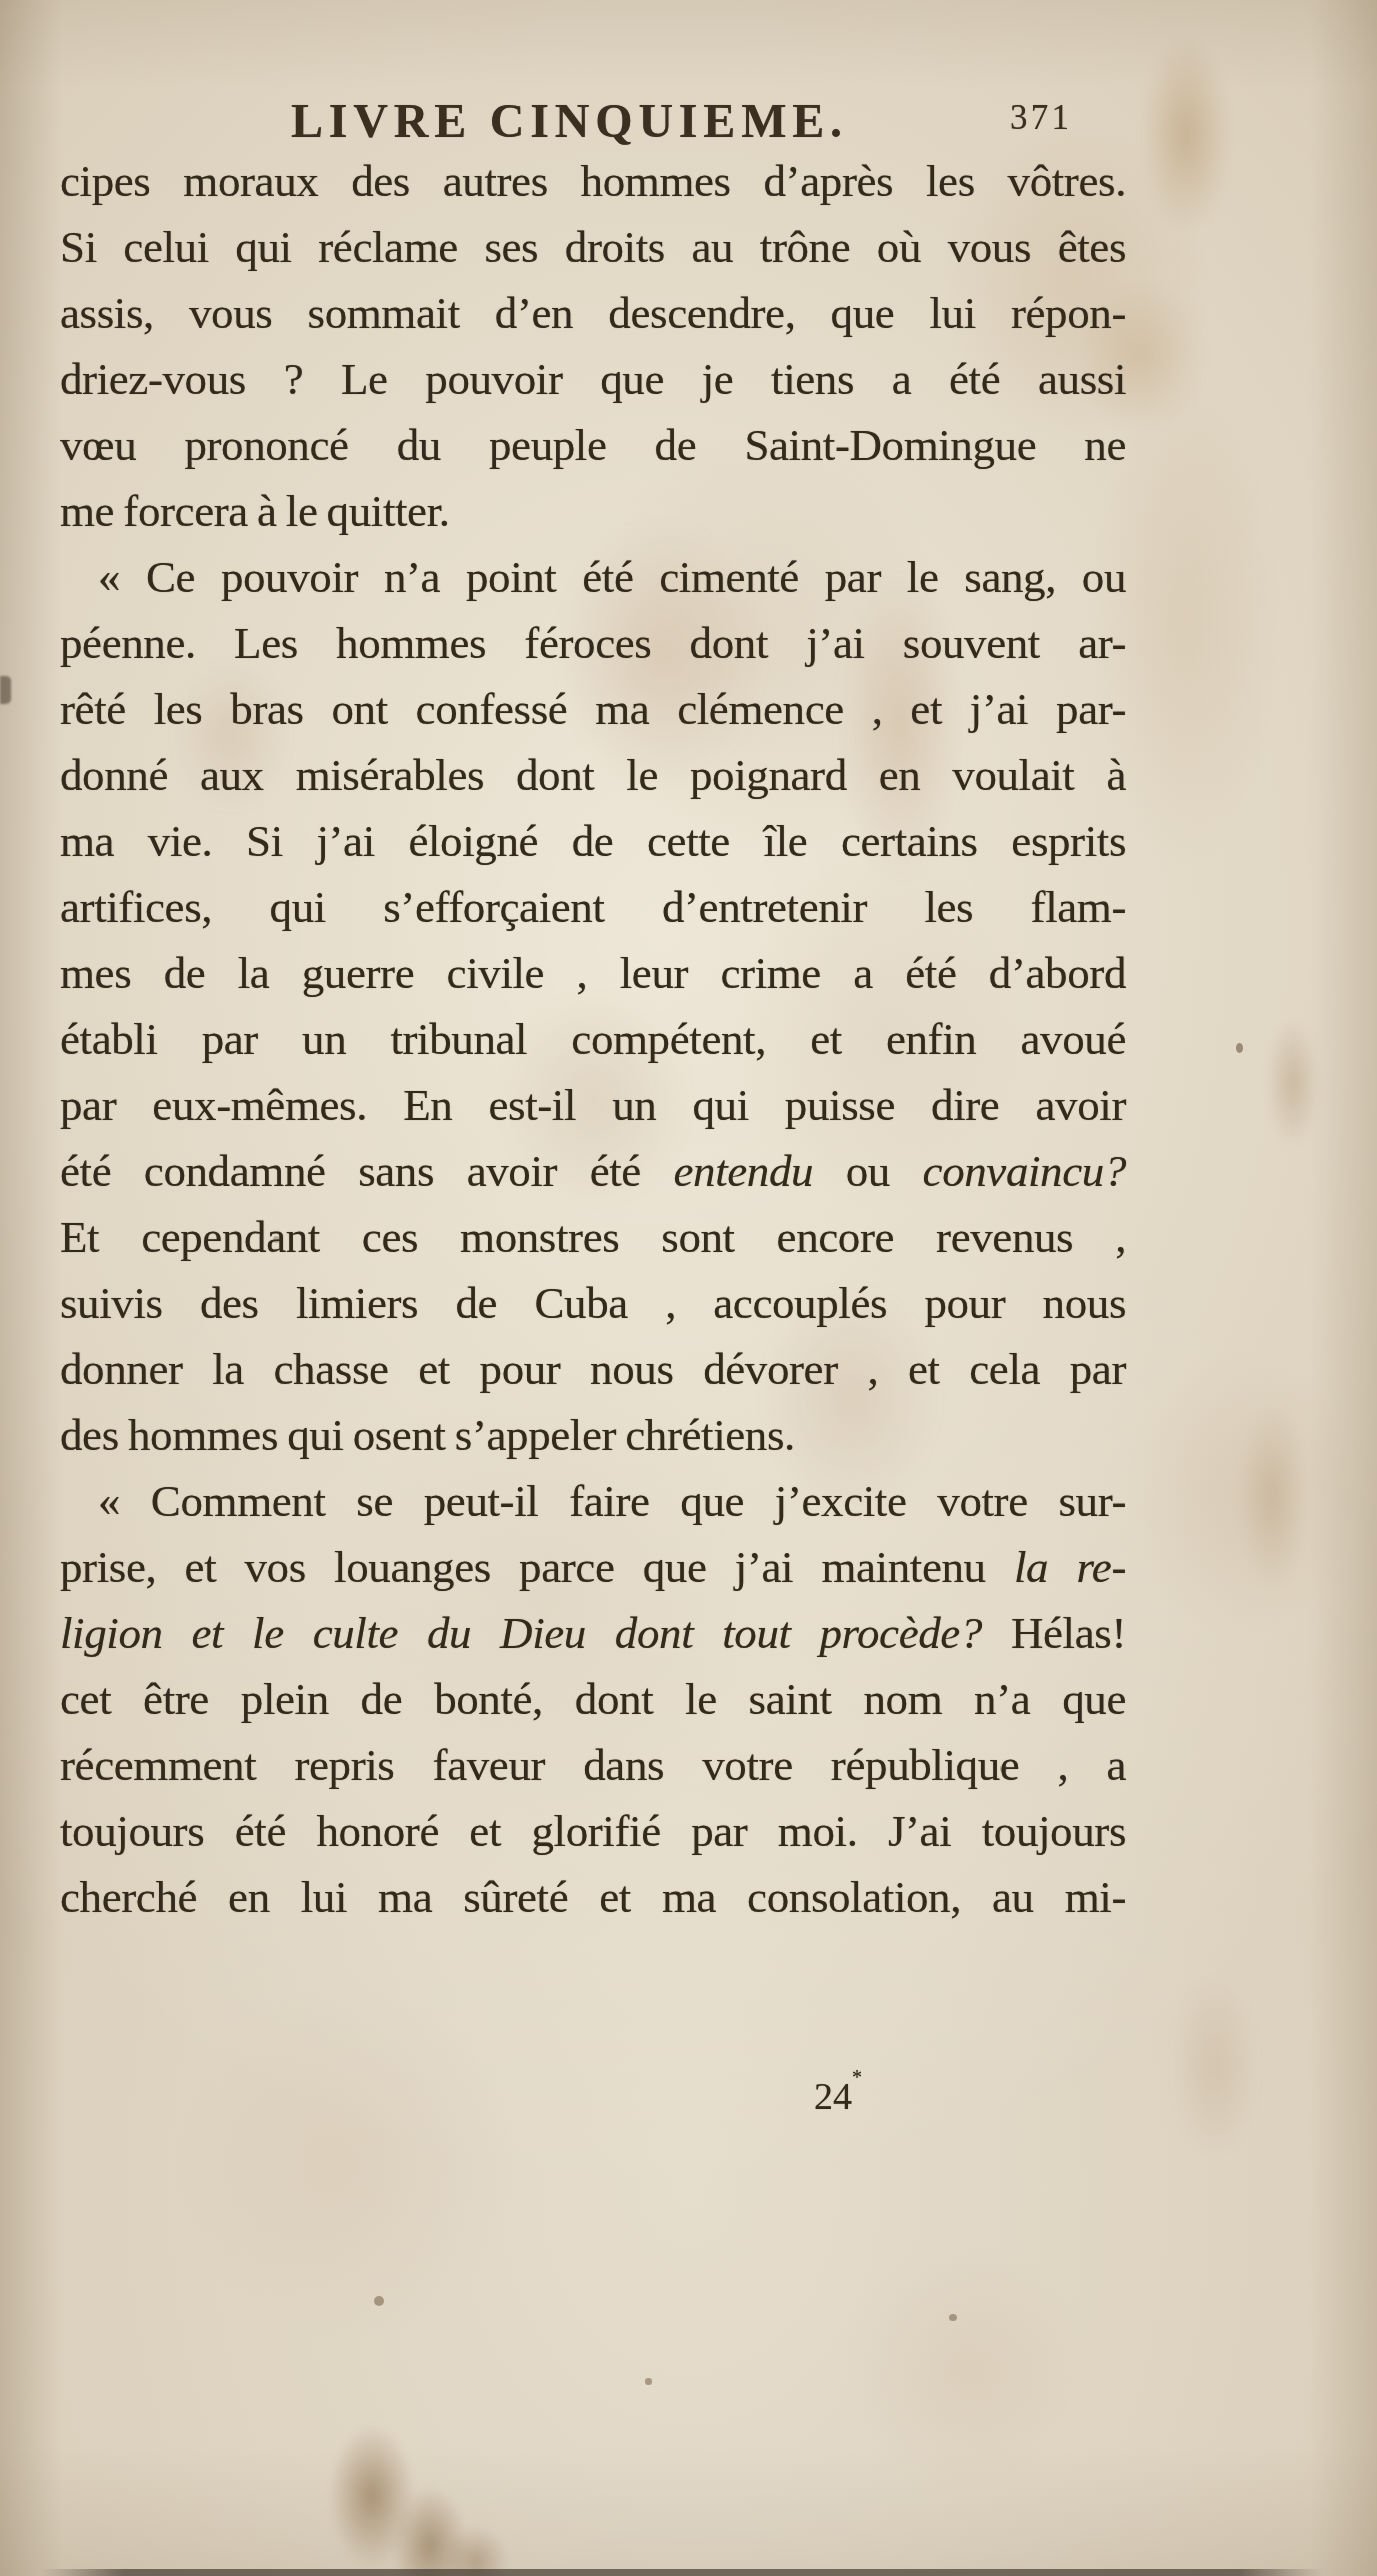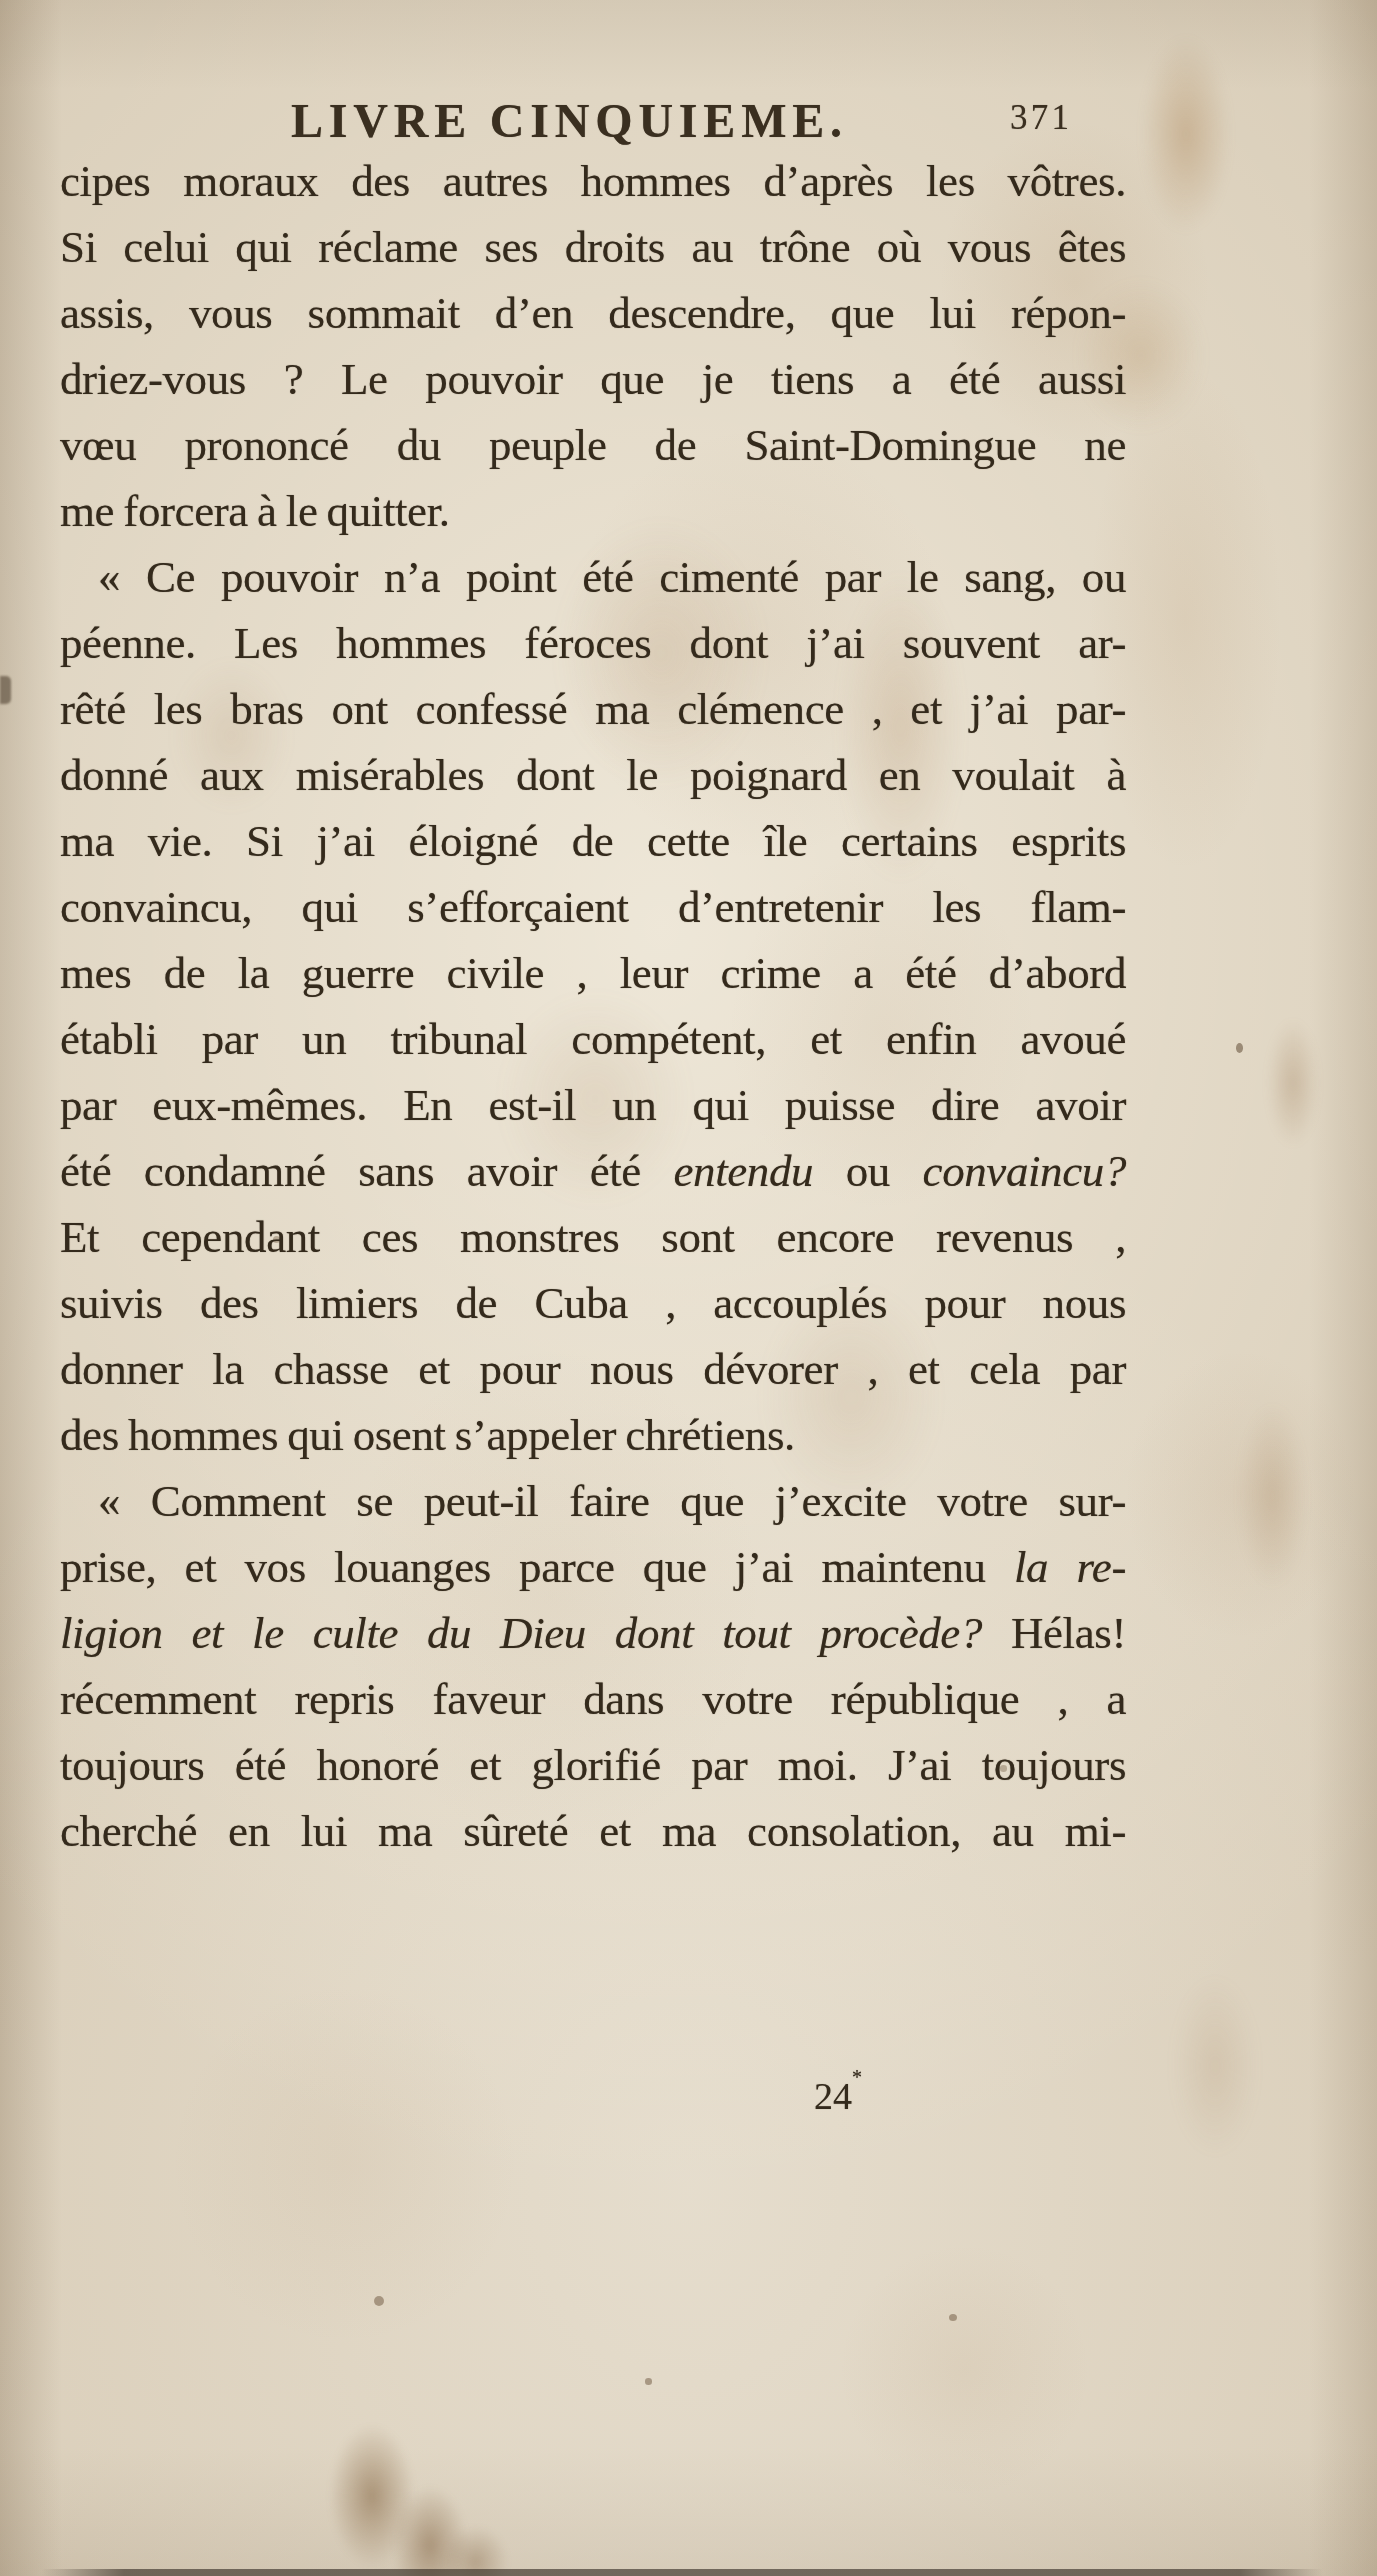--- a/index.html
+++ b/index.html
@@ -123,32 +123,33 @@
       <div class="line"><span class="rm">Si celui qui réclame ses droits au trône où vous êtes</span></div>
       <div class="line"><span class="rm">assis, vous sommait d’en descendre, que lui répon-</span></div>
       <div class="line"><span class="rm">driez-vous ? Le pouvoir que je tiens a été aussi</span></div>
       <div class="line"><span class="rm">vœu prononcé du peuple de Saint-Domingue ne</span></div>
       <div class="line end"><span class="rm">me forcera à le quitter.</span></div>
       <div class="line ind"><span class="rm">« Ce pouvoir n’a point été cimenté par le sang, ou</span></div>
       <div class="line"><span class="rm">péenne. Les hommes féroces dont j’ai souvent ar-</span></div>
       <div class="line"><span class="rm">rêté les bras ont confessé ma clémence , et j’ai par-</span></div>
       <div class="line"><span class="rm">donné aux misérables dont le poignard en voulait à</span></div>
       <div class="line"><span class="rm">ma vie. Si j’ai éloigné de cette île certains esprits</span></div>
-      <div class="line"><span class="rm">convaincu, qui s’efforçaient d’entretenir les flam-</span></div>
+      <div class="line"><span class="rm">artifices, qui s’efforçaient d’entretenir les flam-</span></div>
       <div class="line"><span class="rm">mes de la guerre civile , leur crime a été d’abord</span></div>
       <div class="line"><span class="rm">établi par un tribunal compétent, et enfin avoué</span></div>
       <div class="line"><span class="rm">par eux-mêmes. En est-il un qui puisse dire avoir</span></div>
       <div class="line"><span class="rm">été condamné sans avoir été </span><span class="it">entendu</span><span class="rm"> ou </span><span class="it">convaincu?</span></div>
       <div class="line"><span class="rm">Et cependant ces monstres sont encore revenus ,</span></div>
       <div class="line"><span class="rm">suivis des limiers de Cuba , accouplés pour nous</span></div>
       <div class="line"><span class="rm">donner la chasse et pour nous dévorer , et cela par</span></div>
       <div class="line end"><span class="rm">des hommes qui osent s’appeler chrétiens.</span></div>
       <div class="line ind"><span class="rm">« Comment se peut-il faire que j’excite votre sur-</span></div>
       <div class="line"><span class="rm">prise, et vos louanges parce que j’ai maintenu </span><span class="it">la re-</span></div>
       <div class="line"><span class="it">ligion et le culte du Dieu dont tout procède?</span><span class="rm"> Hélas!</span></div>
+      <div class="line"><span class="rm">cet être plein de bonté, dont le saint nom n’a que</span></div>
       <div class="line"><span class="rm">récemment repris faveur dans votre république , a</span></div>
       <div class="line"><span class="rm">toujours été honoré et glorifié par moi. J’ai toujours</span></div>
       <div class="line"><span class="rm">cherché en lui ma sûreté et ma consolation, au mi-</span></div>
     </div>
 
   <div class="signature"><span>24</span><sup>*</sup></div>
 
   <div class="edge-bottom"></div>
 </div>
 

